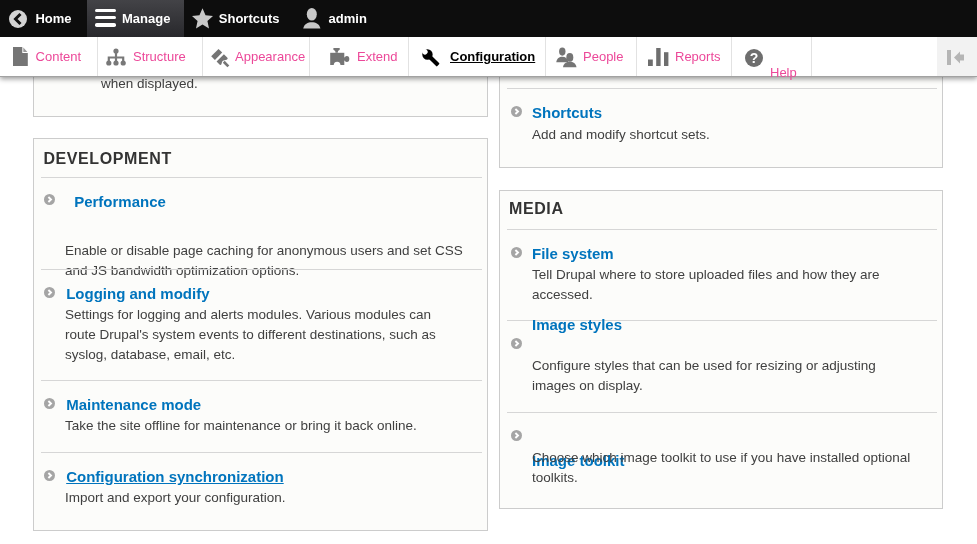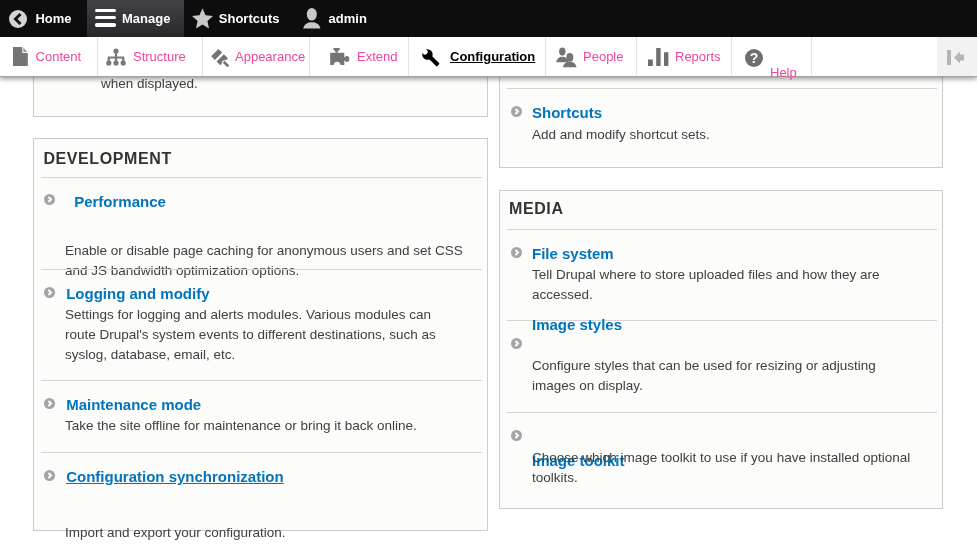--- a/index.html
+++ b/index.html
@@ -55,21 +55,21 @@
   </svg>
 <div class="ltitle" style="left:66.2px; top:394.7px;">Maintenance mode</div>
 <div class="desc" style="left:65px; top:416.4px;">Take the site offline for maintenance or bring it back online.</div>
 <div class="divider" style="left:41px; top:452px; width:441px;"></div>
 
 <svg class="arrow" style="left:44px; top:469.5px;" viewBox="0 0 11 11">
     <circle cx="5.5" cy="5.5" r="5.5" fill="#a5a5a5"></circle>
     <path d="M4.4 3 L7 5.5 L4.4 8" stroke="#fff" stroke-width="1.9" fill="none"></path>
   </svg>
 <div class="ltitle" style="left:66.2px; top:466.7px; text-decoration:underline;">Configuration synchronization</div>
-<div class="desc" style="left:65px; top:488.4px;margin-top:35px;">Import and export your configuration.</div>
+<div class="desc" style="left:65px; top:488.4px;">Import and export your configuration.</div>
 
 <div class="card" style="left:499px; top:40px; width:444px; height:128px;"></div>
 <div class="divider" style="left:507px; top:88px; width:430px;"></div>
 <svg class="arrow" style="left:510.5px; top:105.5px;" viewBox="0 0 11 11">
     <circle cx="5.5" cy="5.5" r="5.5" fill="#a5a5a5"></circle>
     <path d="M4.4 3 L7 5.5 L4.4 8" stroke="#fff" stroke-width="1.9" fill="none"></path>
   </svg>
 <div class="ltitle" style="left:532px; top:102.7px;">Shortcuts</div>
 <div class="desc" style="left:532px; top:125.4px;">Add and modify shortcut sets.</div>
 

